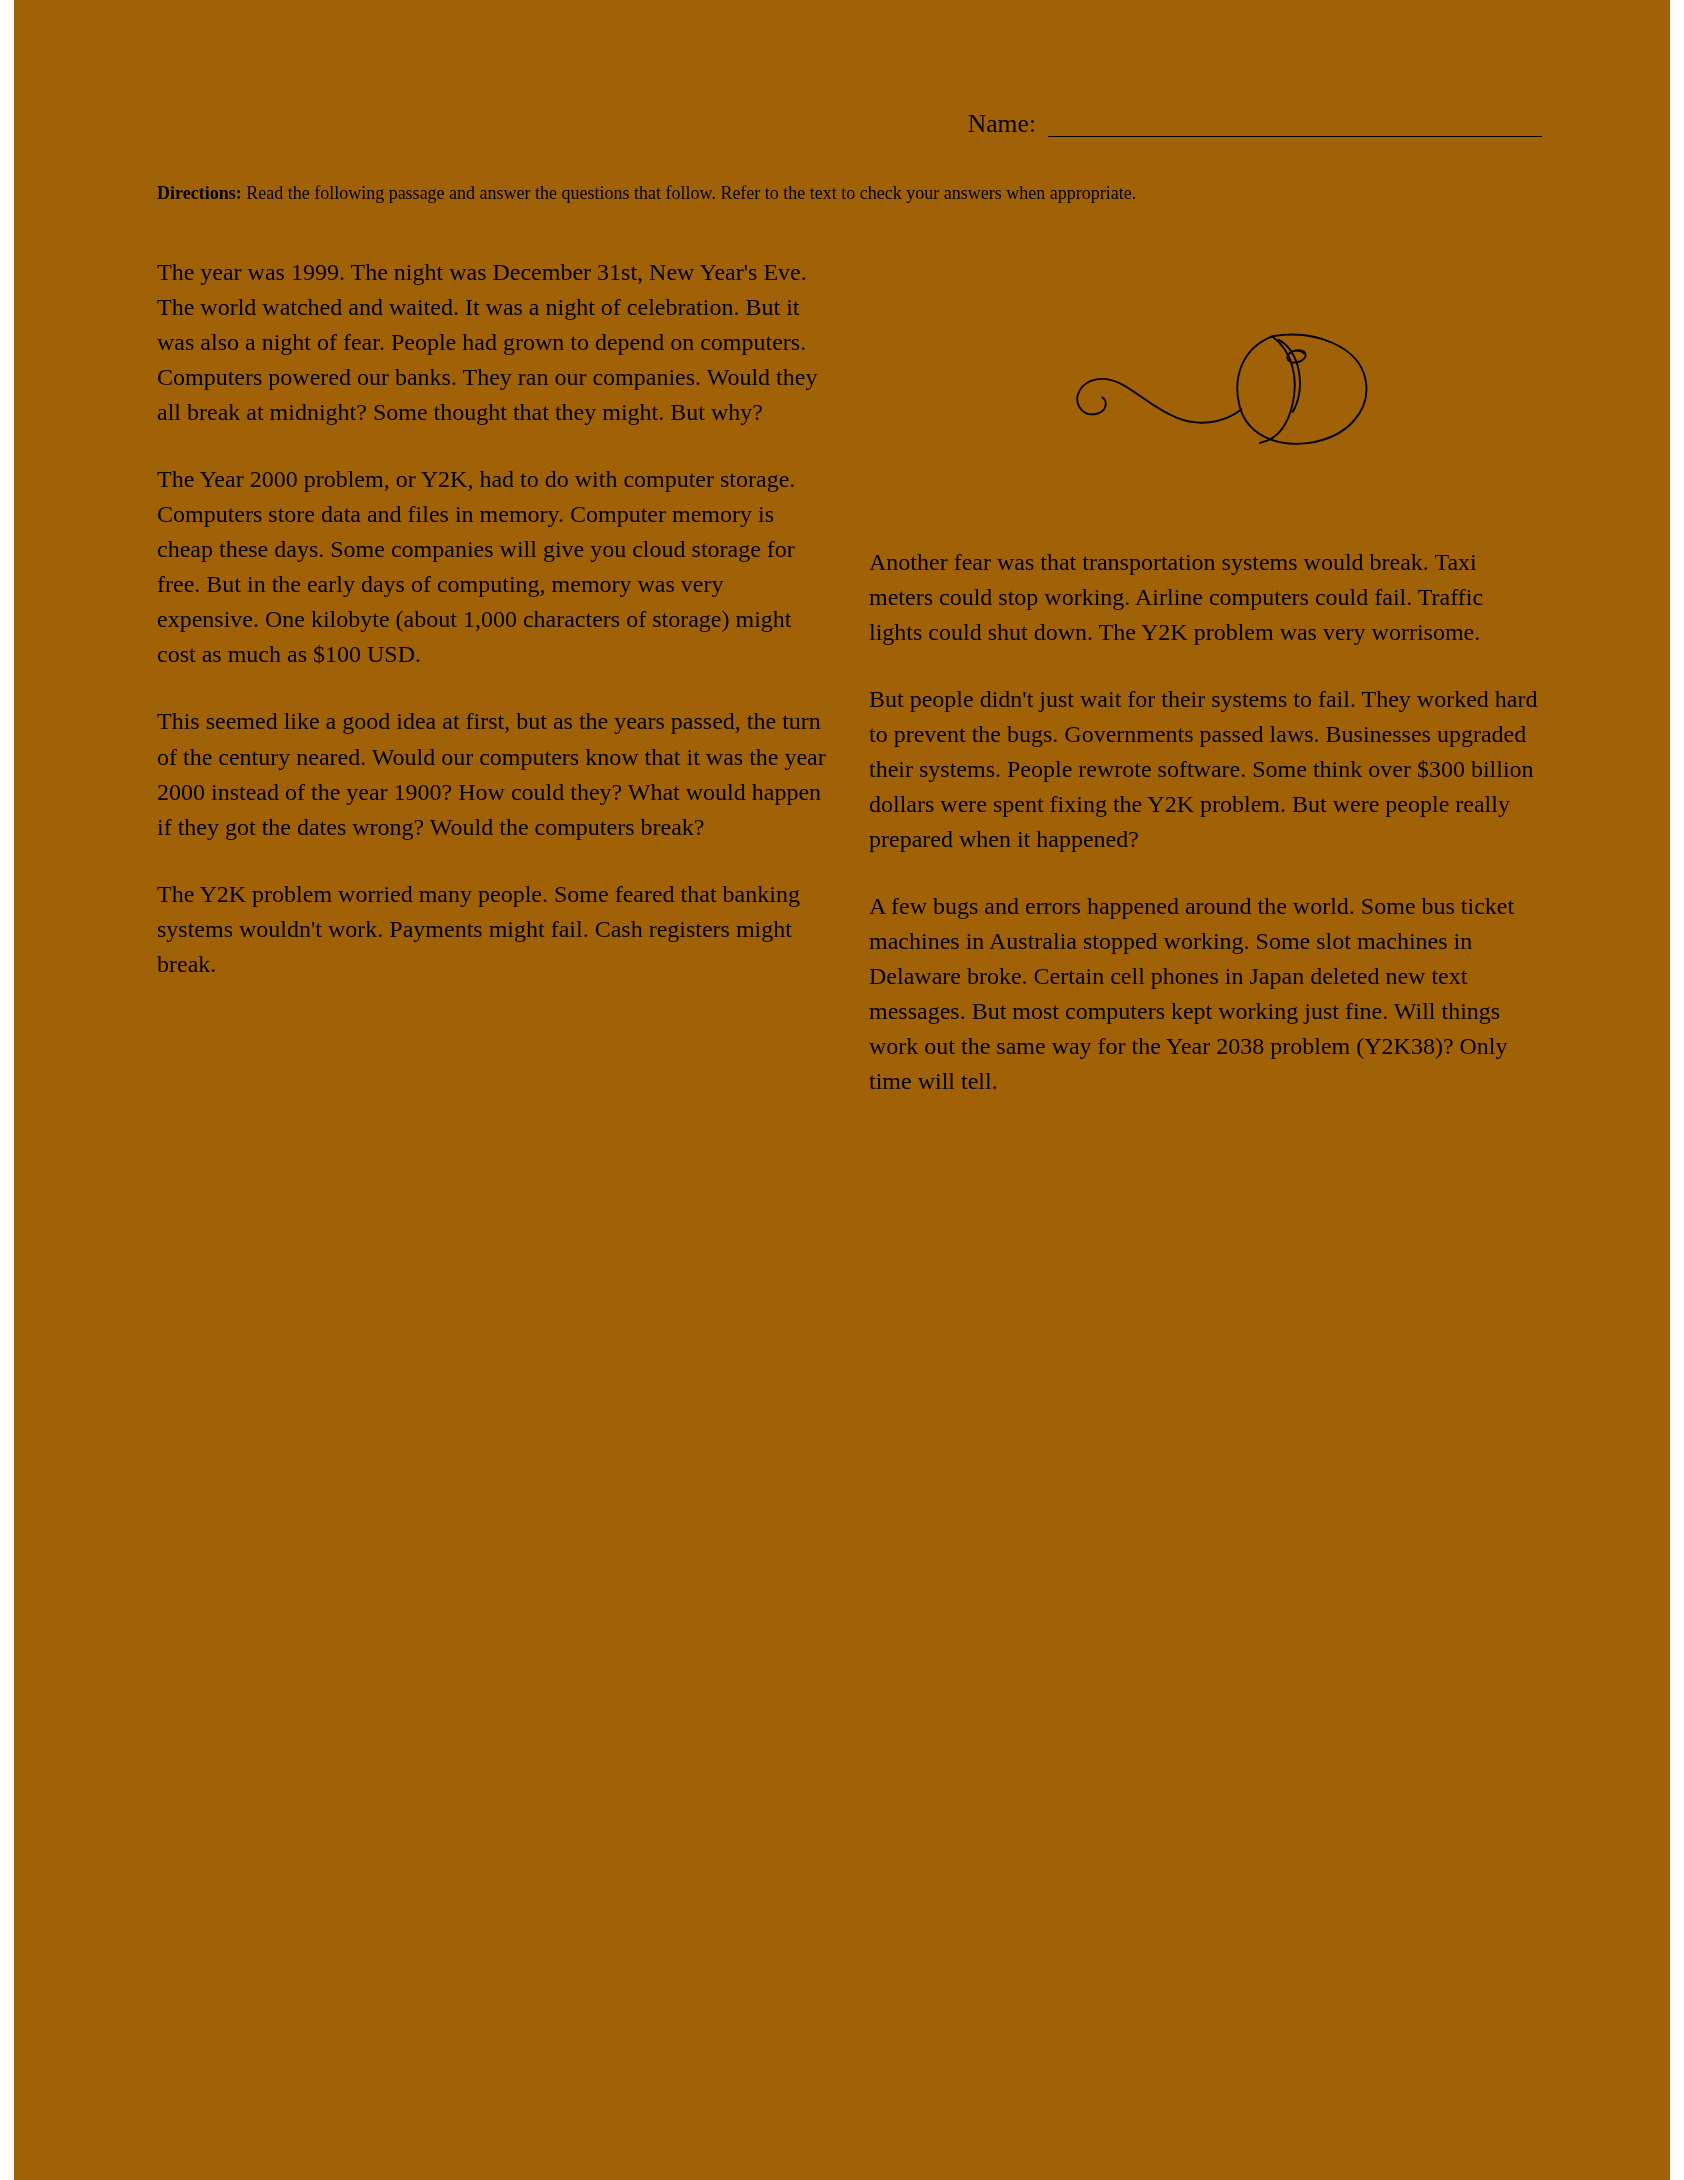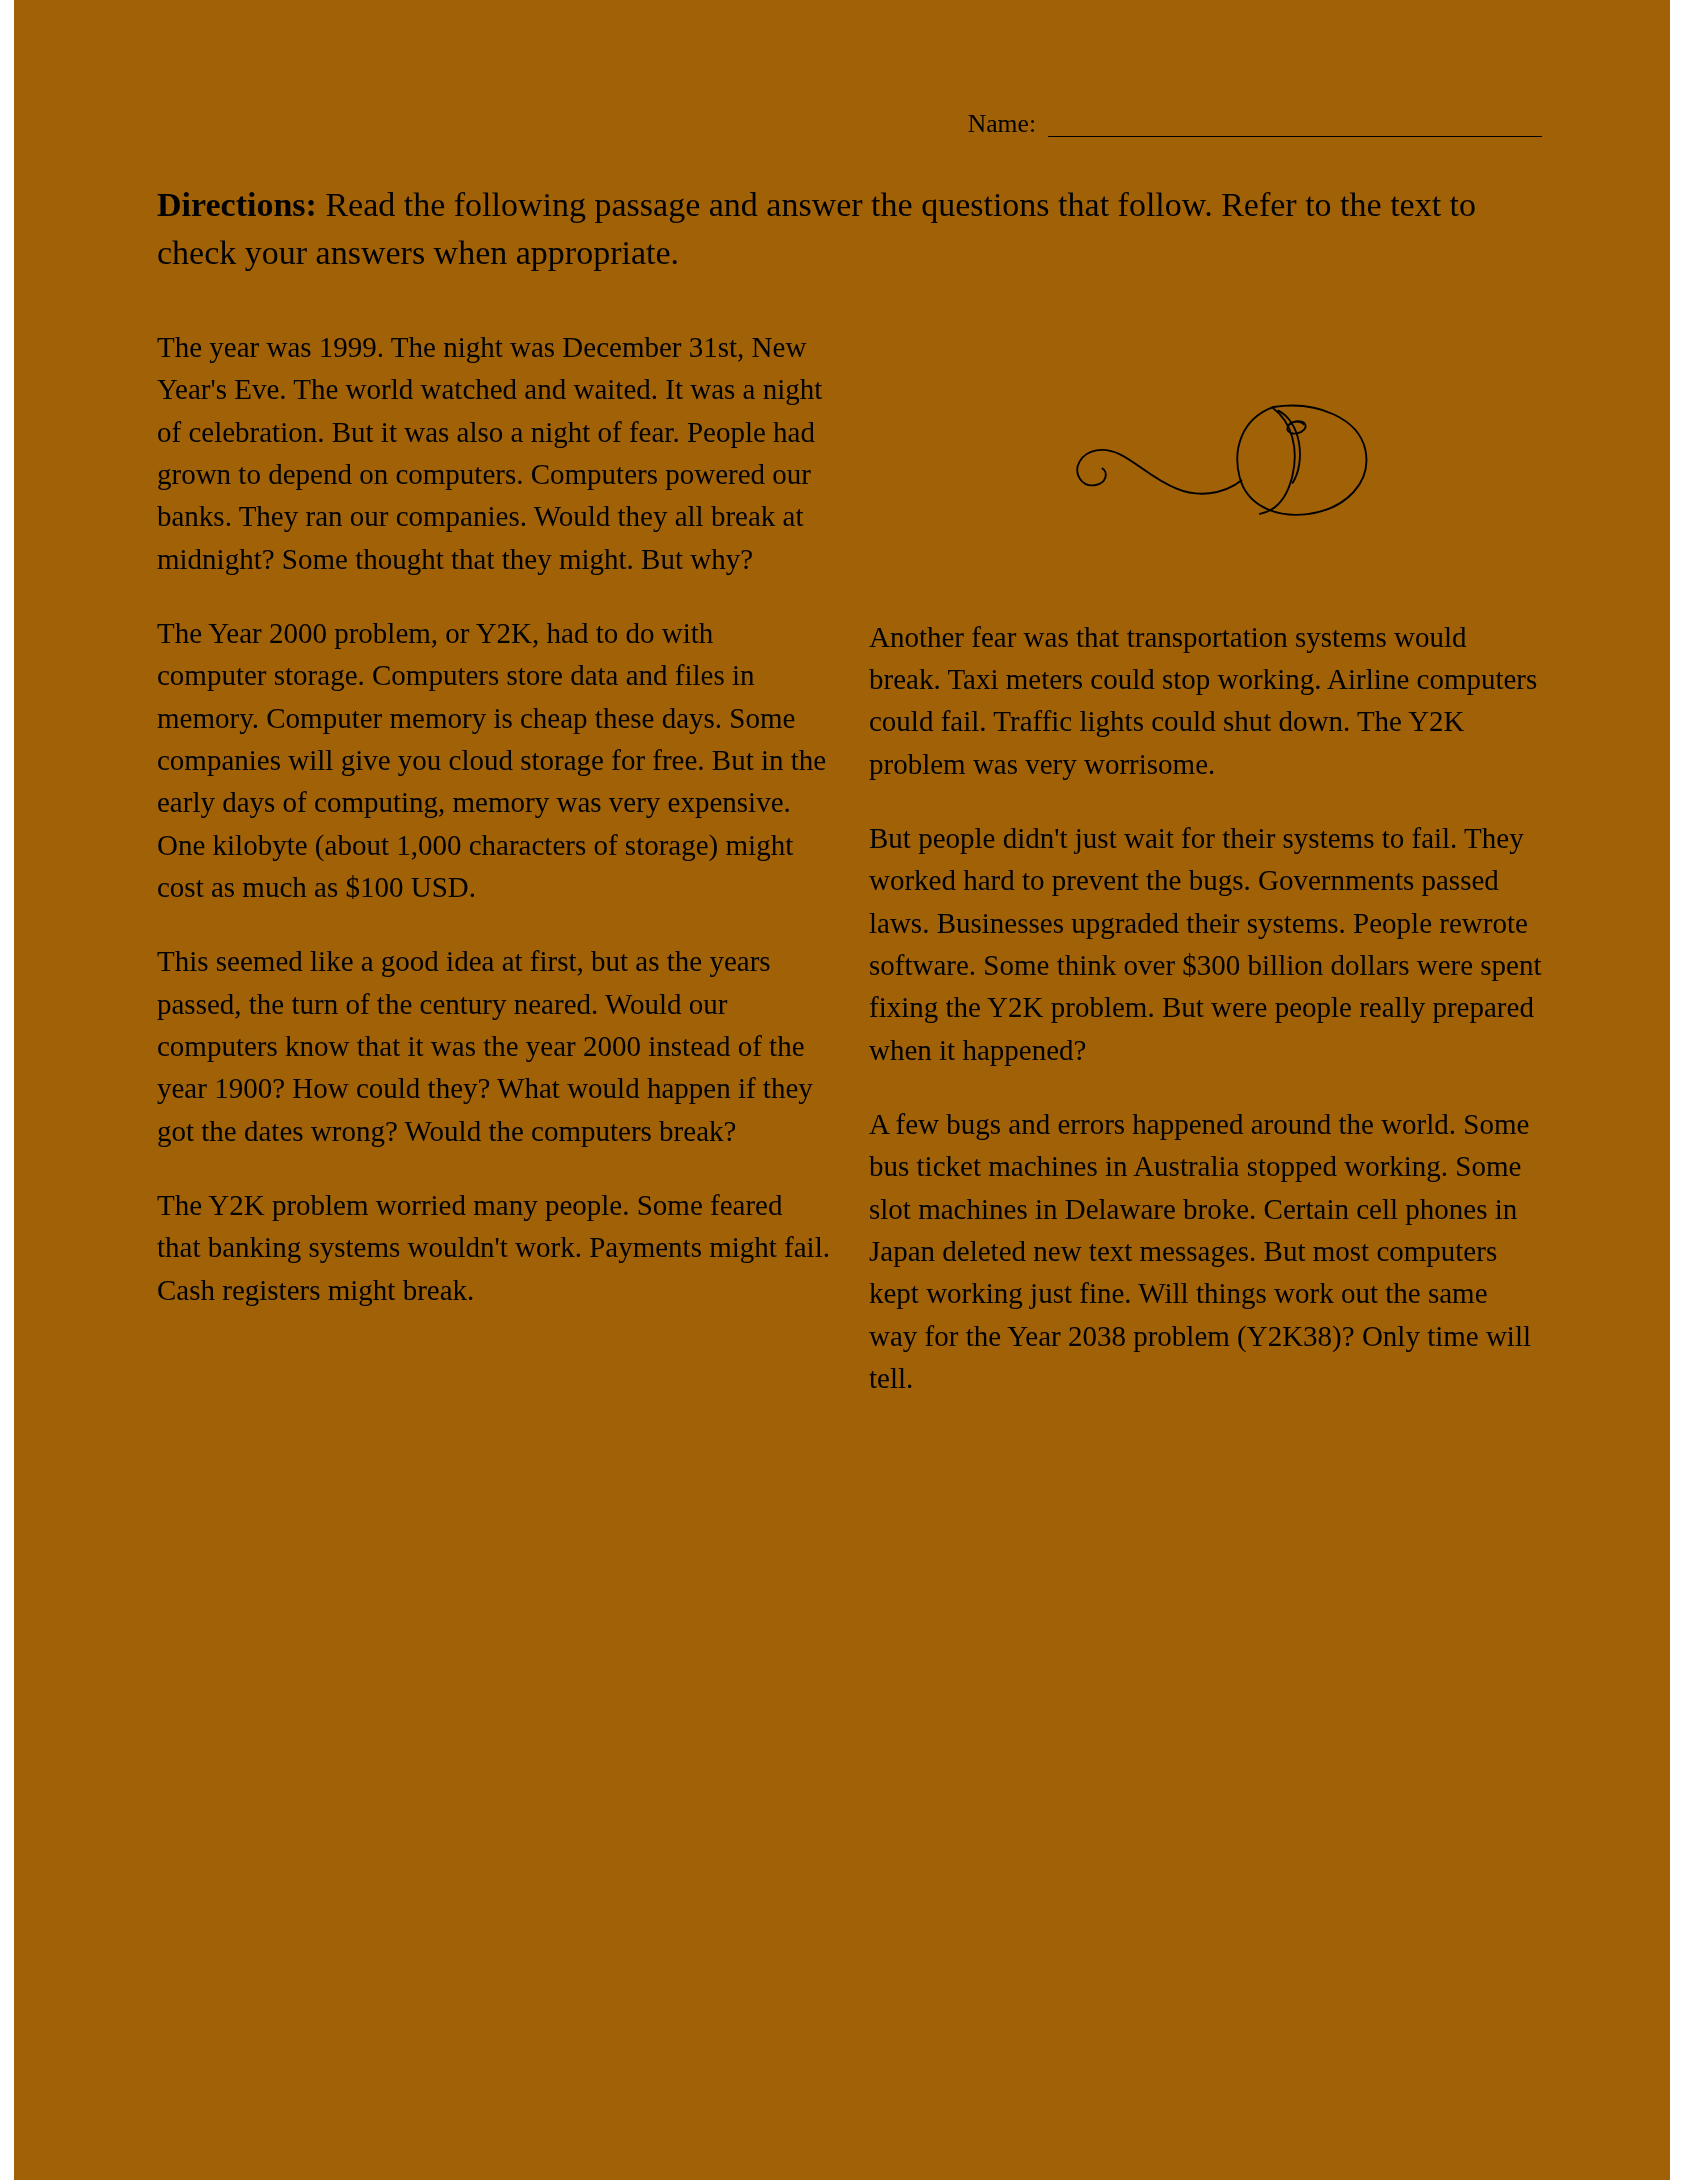--- a/index.html
+++ b/index.html
@@ -55,39 +55,39 @@
     font-size: 34px;
     font-style: italic;
     font-weight: bold;
     line-height: 1.2;
     margin: 0;
   }
 
   
   .directions {
     margin-top: 44px;
-    font-size: 34px;
+    font-size: 18px;
     line-height: 1.42;
     max-width: 1371px;
   }
   .directions b {
     font-weight: bold;
   }
 
   
   .cols {
     margin-top: 49px;
     display: flex;
     gap: 39px;
   }
   .col {
     width: 681px;
   }
   .col p {
-    font-size: 29px;
+    font-size: 24px;
     line-height: 1.46;
     margin: 0 0 32px 0;
     text-align: left;
   }
   .col p i {
     font-style: italic;
   }
 
   
   .mouse-figure {

